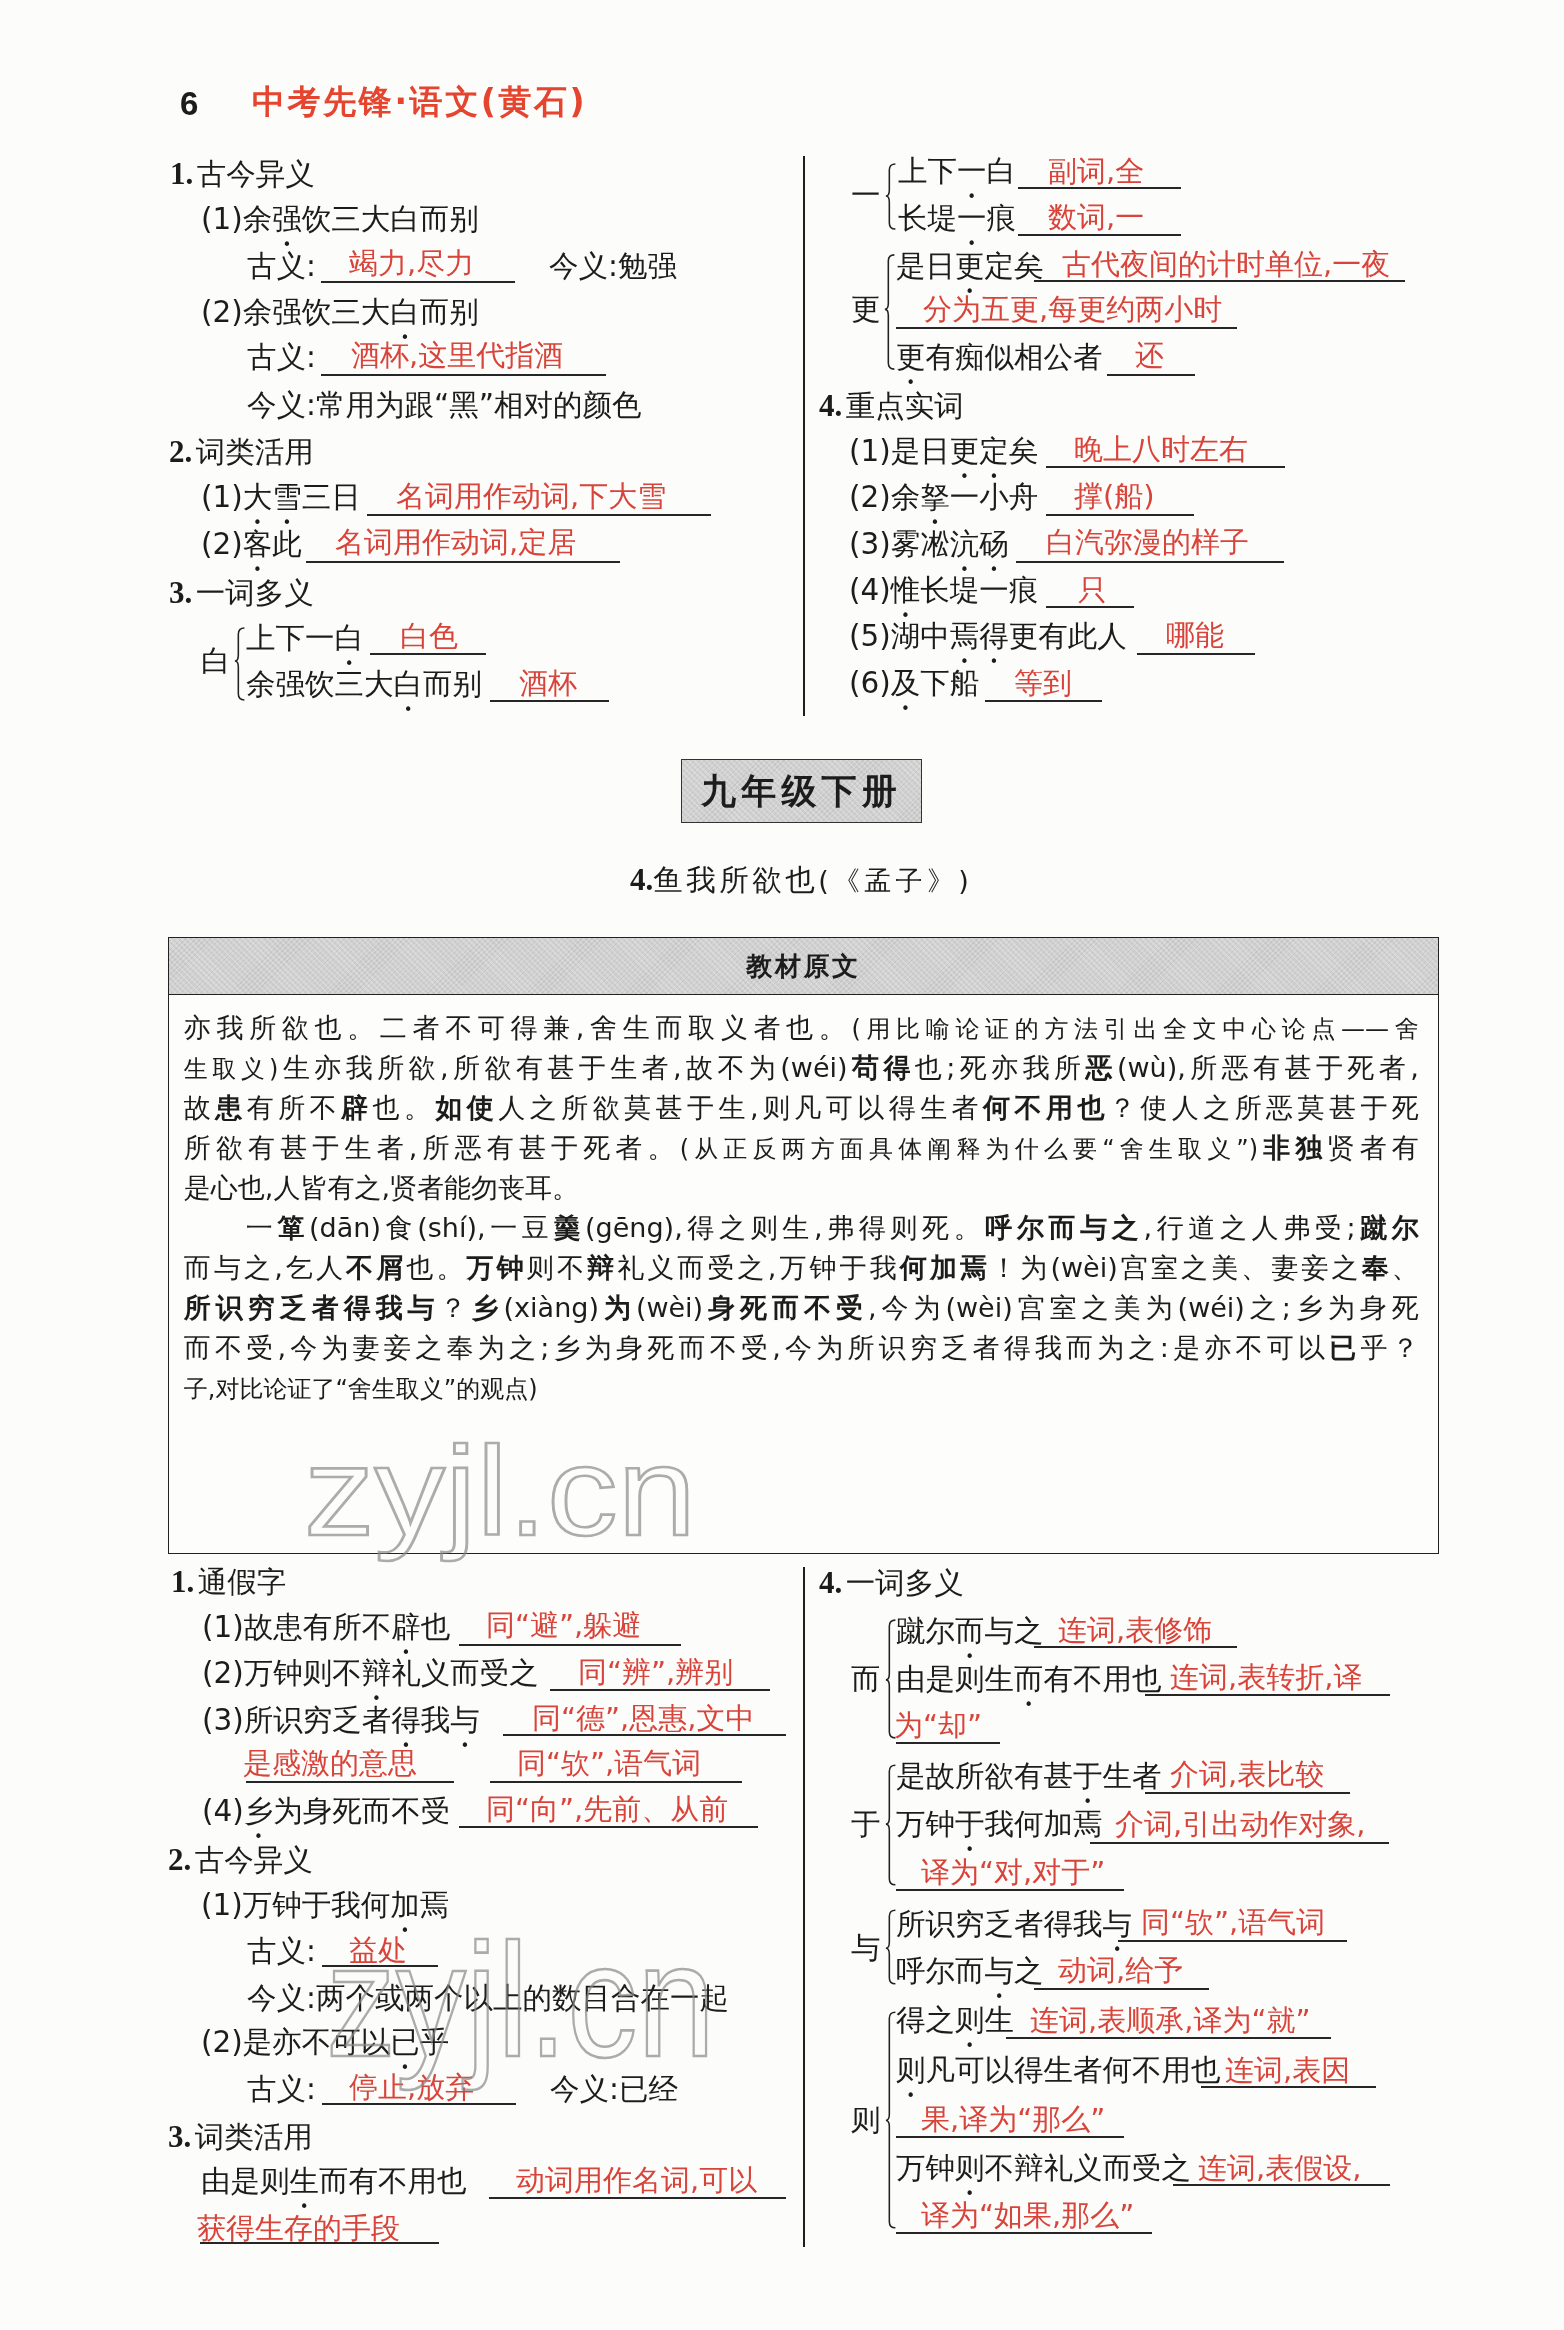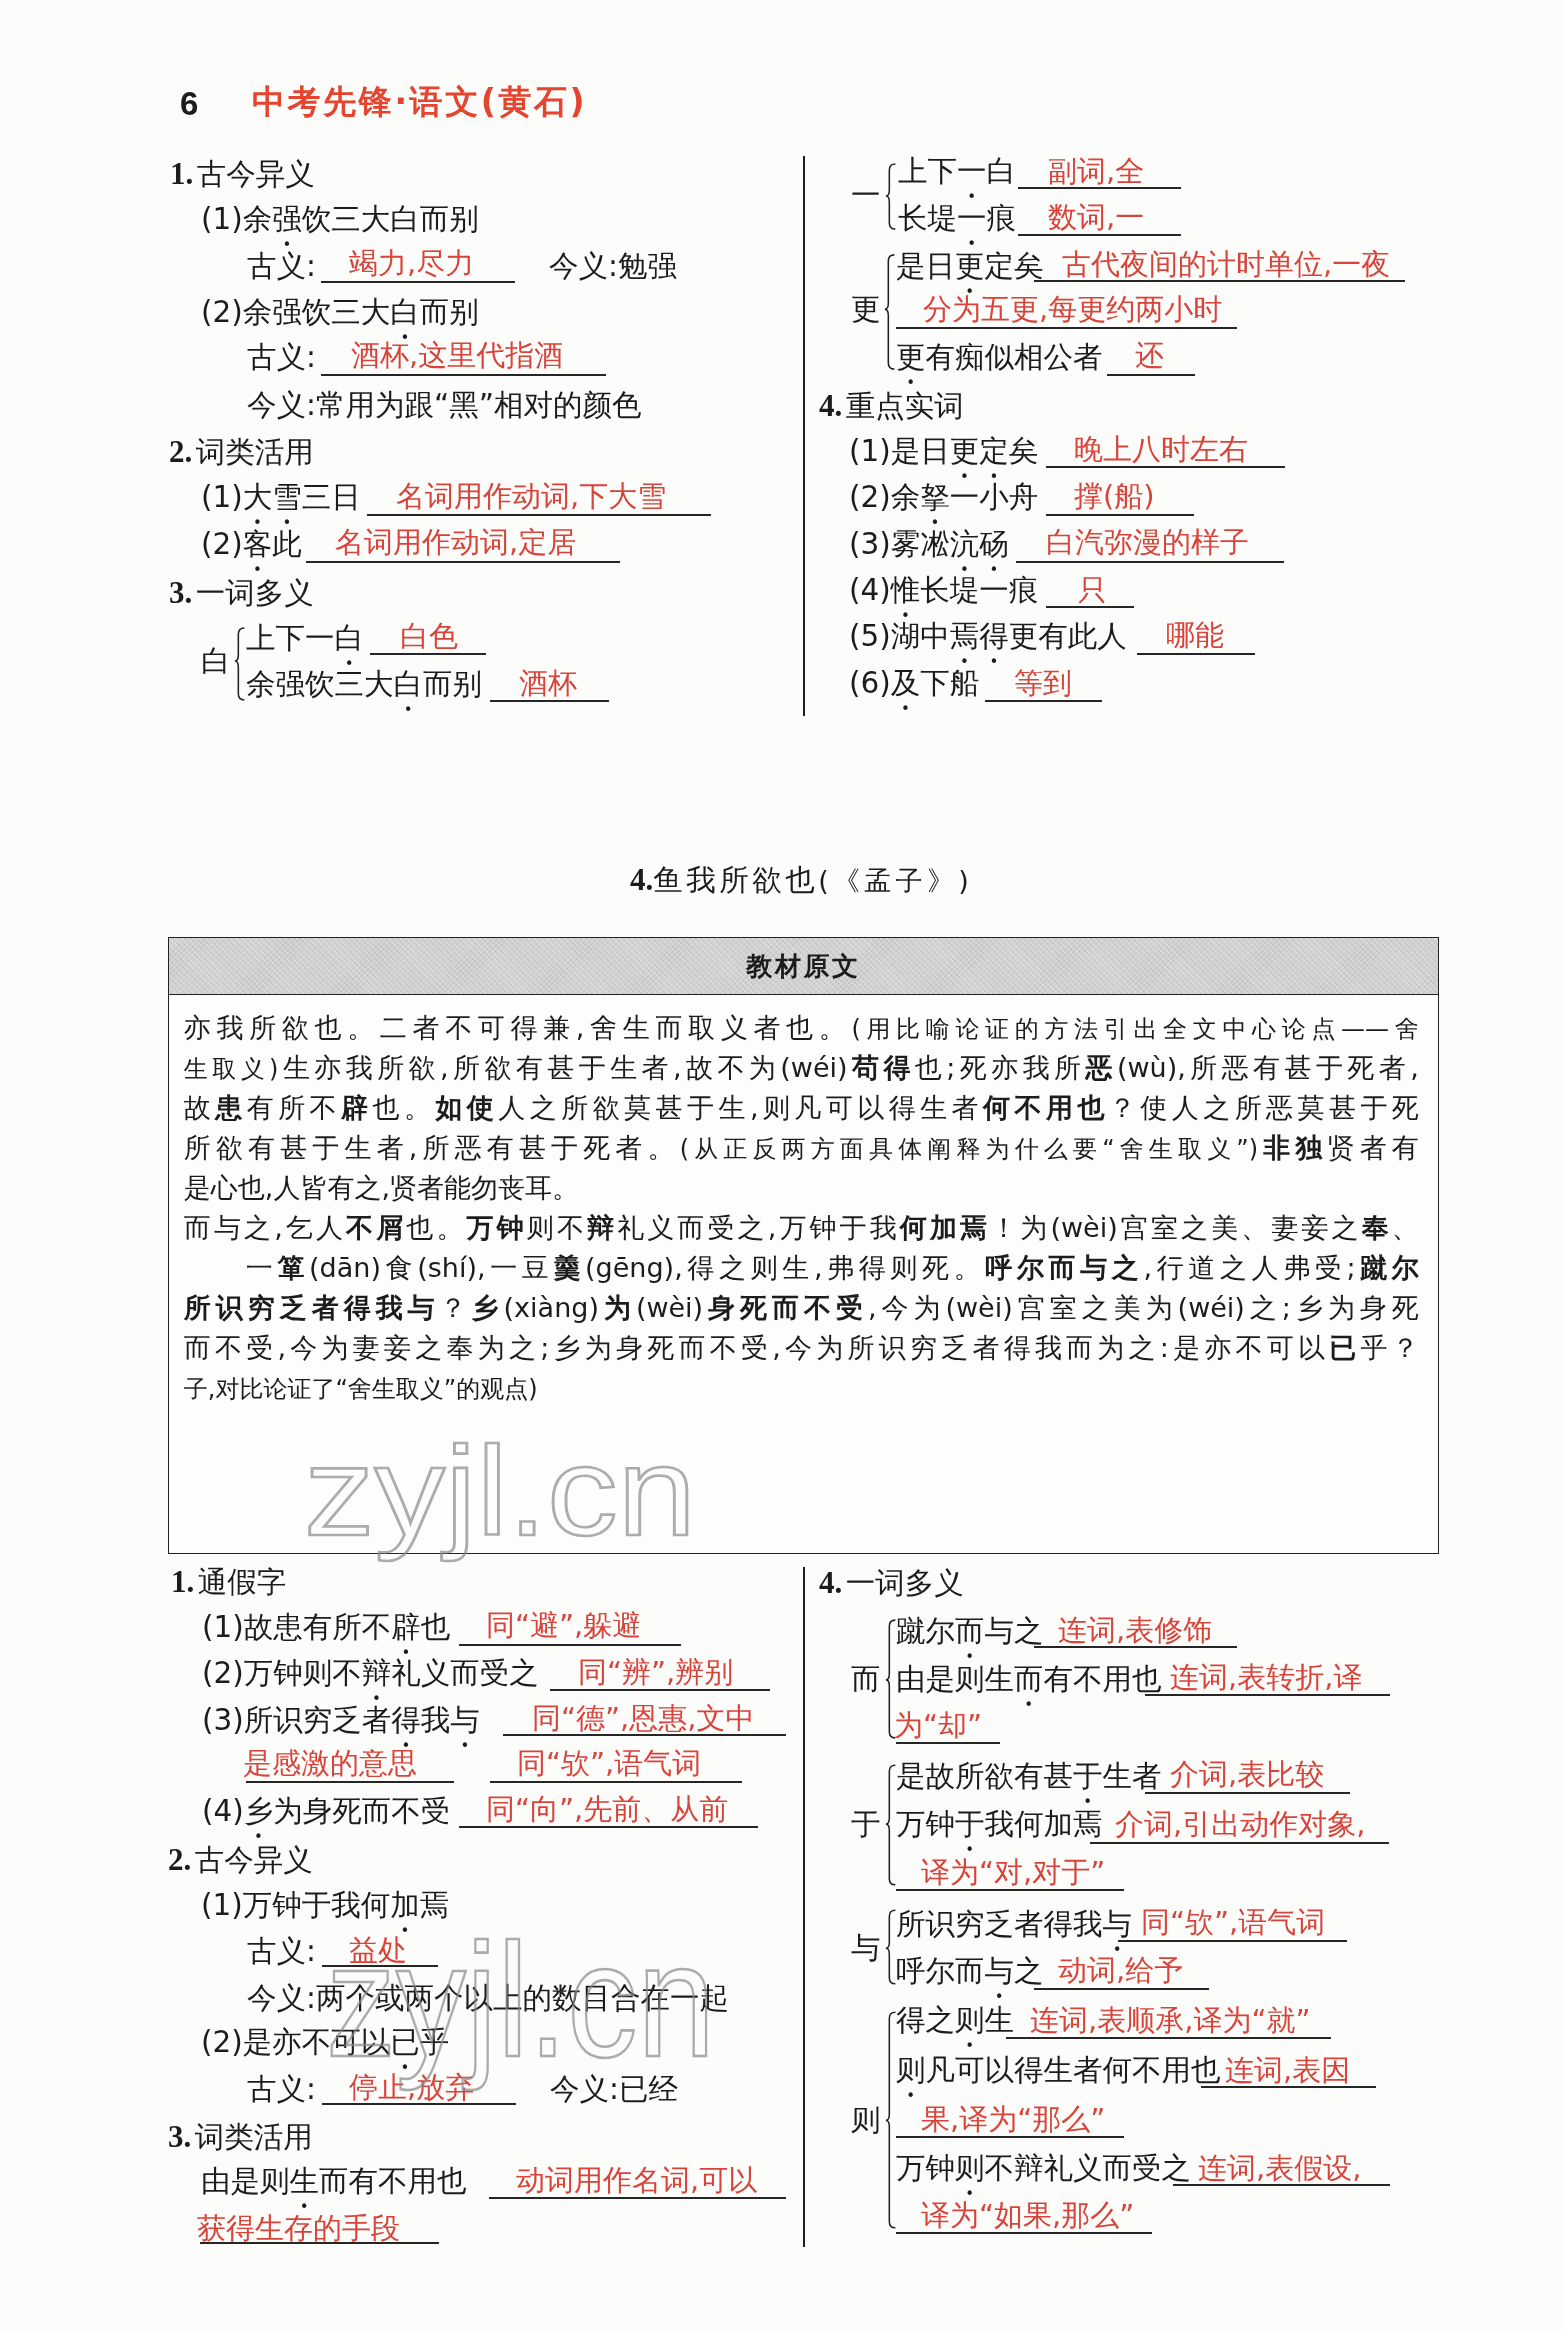--- a/index.html
+++ b/index.html
@@ -144,34 +144,35 @@
   <div class="a t" style="left:849px;top:573px"><span class="">(4)</span><span class="em">惟</span><span class="">长堤一痕</span></div>
   <div class="ul" style="left:1046px;top:606px;width:88px"></div>
   <div class="a ans" style="left:1078px;top:573px">只</div>
   <div class="a t" style="left:849px;top:619px"><span class="">(5)湖中</span><span class="em">焉得</span><span class="">更有此人</span></div>
   <div class="ul" style="left:1137px;top:653px;width:118px"></div>
   <div class="a ans" style="left:1166px;top:618px">哪能</div>
   <div class="a t" style="left:849px;top:666px"><span class="">(6)</span><span class="em">及</span><span class="">下船</span></div>
   <div class="ul" style="left:985px;top:700px;width:117px"></div>
   <div class="a ans" style="left:1014px;top:666px">等到</div>
 
+  <div class="banner gray-tex">九年级下册</div>
   <div class="lesson-title">
     <span class="ln">4.</span><span class="lt">鱼我所欲也</span><span class="ls">(《孟子》)</span>
   </div>
 
   <div id="passage">
     <div class="pband gray-tex">教材原文</div>
     <div class="plines">
       <div class="pl"><span class="">亦我所欲也。二者不可得兼,舍生而取义者也。</span><span class="n">(用比喻论证的方法引出全文中心论点——舍</span></div>
       <div class="pl"><span class="n">生取义)</span><span class="">生亦我所欲,所欲有甚于生者,故不为(wéi)</span><span class="b">苟得</span><span class="">也;死亦我所</span><span class="b">恶</span><span class="">(wù),所恶有甚于死者,</span></div>
       <div class="pl"><span class="">故</span><span class="b">患</span><span class="">有所不</span><span class="b">辟</span><span class="">也。</span><span class="b">如使</span><span class="">人之所欲莫甚于生,则凡可以得生者</span><span class="b">何不用也</span><span class="">？使人之所恶莫甚于死</span></div>
       <div class="pl"><span class="">所欲有甚于生者,所恶有甚于死者。</span><span class="n">(从正反两方面具体阐释为什么要“舍生取义”)</span><span class="b">非独</span><span class="">贤者有</span></div>
       <div class="pl last"><span class="">是心也,人皆有之,贤者能勿丧耳。</span></div>
+      <div class="pl ind"><span class="">一</span><span class="b">箪</span><span class="">(dān)食(shí),一豆</span><span class="b">羹</span><span class="">(gēng),得之则生,弗得则死。</span><span class="b">呼尔而与之</span><span class="">,行道之人弗受;</span><span class="b">蹴尔</span></div>
       <div class="pl"><span class="">而与之,乞人</span><span class="b">不屑</span><span class="">也。</span><span class="b">万钟</span><span class="">则不</span><span class="b">辩</span><span class="">礼义而受之,万钟于我</span><span class="b">何加焉</span><span class="">！为(wèi)宫室之美、妻妾之</span><span class="b">奉</span><span class="">、</span></div>
-      <div class="pl ind"><span class="">一</span><span class="b">箪</span><span class="">(dān)食(shí),一豆</span><span class="b">羹</span><span class="">(gēng),得之则生,弗得则死。</span><span class="b">呼尔而与之</span><span class="">,行道之人弗受;</span><span class="b">蹴尔</span></div>
       <div class="pl"><span class="b">所识穷乏者得我与</span><span class="">？</span><span class="b">乡</span><span class="">(xiàng)</span><span class="b">为</span><span class="">(wèi)</span><span class="b">身死而不受</span><span class="">,今为(wèi)宫室之美为(wéi)之;乡为身死</span></div>
       <div class="pl"><span class="">而不受,今为妻妾之奉为之;乡为身死而不受,今为所识穷乏者得我而为之:是亦不可以</span><span class="b">已</span><span class="">乎？</span></div>
       <div class="pl last"><span class="n">子,对比论证了“舍生取义”的观点)</span></div>
     </div>
   </div>
 
   <div class="a t hd" style="left:171px;top:1564px">
     <span class="num">1.</span><span>通假字</span>
   </div>
   <div class="a t" style="left:202px;top:1610px"><span class="">(1)故患有所不</span><span class="em">辟</span><span class="">也</span></div>

